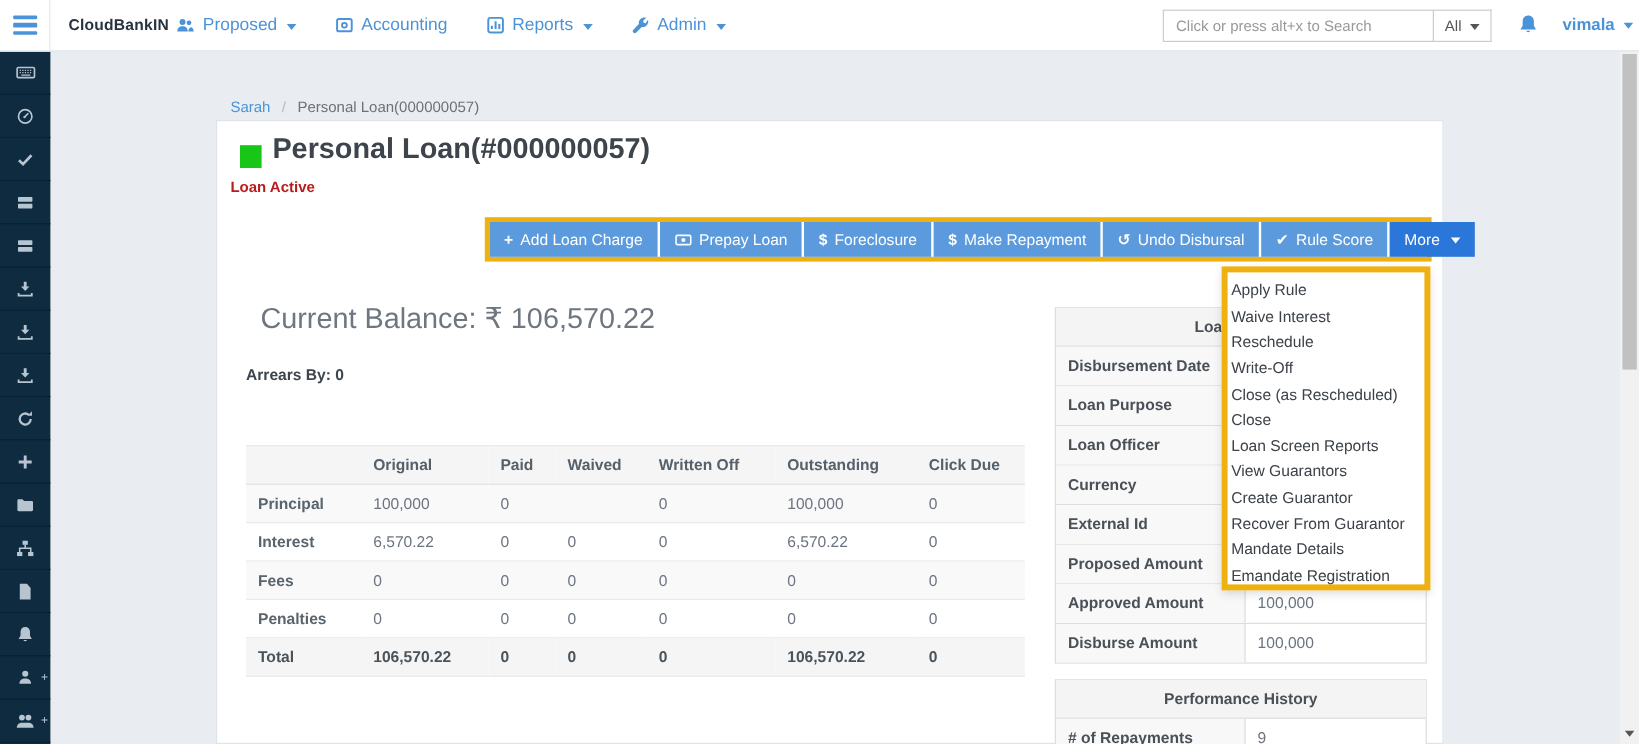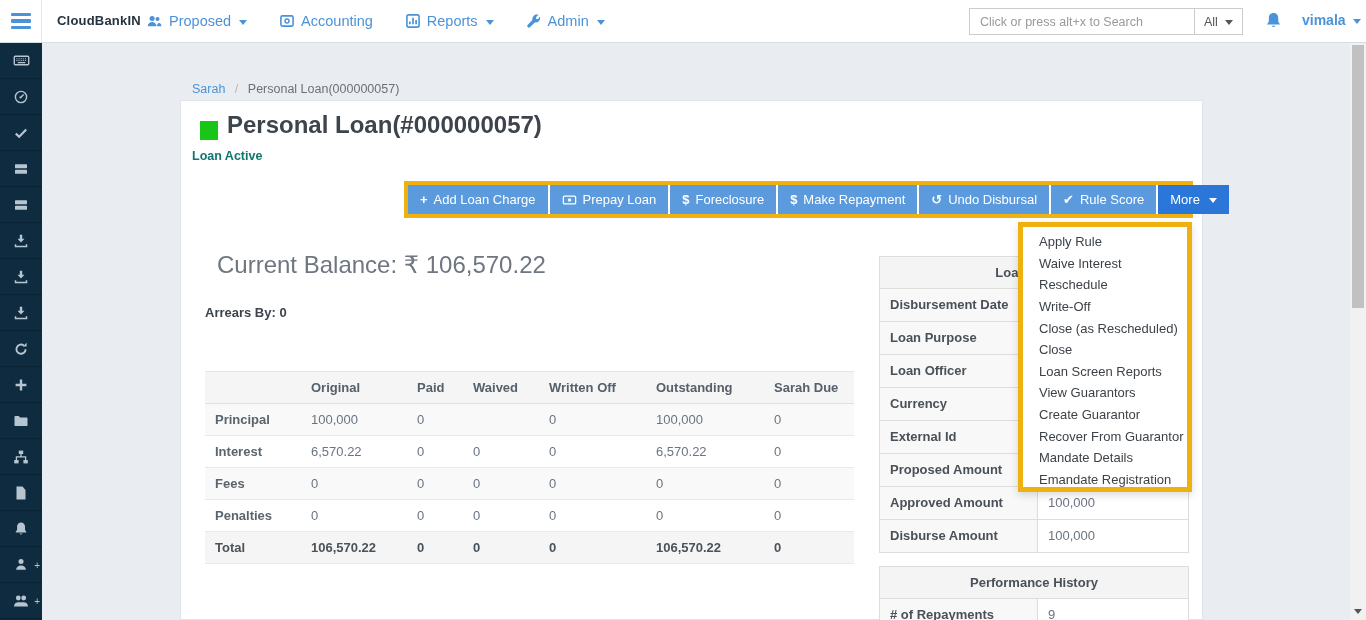--- a/index.html
+++ b/index.html
@@ -39,34 +39,34 @@
   .breadcrumb { position:absolute; left:150px; top:39px; font-size:12.5px; }
   .breadcrumb .bc-link { color:#4b93d8; cursor:pointer; }
   .breadcrumb .bc-sep { color:#b3bac0; margin:0 6px; }
   .breadcrumb .bc-cur { color:#6b7178; }
 
   .card { position:absolute; left:138px; top:57px; width:1023px; height:520px; background:#fff;
           border:1px solid #dfe4e8; }
 
   .status-square { position:absolute; left:19px; top:20px; width:18px; height:19px; background:#17c617; }
   .loan-title { position:absolute; left:46px; top:10px; font-size:24px; font-weight:700; color:#3d444c; }
-  .loan-status { position:absolute; left:11px; top:48px; font-size:12.5px; font-weight:700; color:#0f766e; }
+  .loan-status { position:absolute; left:11px; top:48px; font-size:12.5px; font-weight:700; color:#b91c1c; }
 
   
   .toolbar-hl { position:absolute; left:223px; top:80px; width:789px; height:37px; border:4px solid #efb110;
                 background:#fff; display:flex; gap:2px; padding:0; z-index:5; }
   .tb-btn { height:29px; background:#5a9add; color:#fff; font-size:13px; display:flex; align-items:center;
             gap:6px; padding:0 12px; cursor:pointer; white-space:nowrap; }
   .tb-btn .bicon { font-weight:700; font-size:13px; }
   .tb-btn.more { background:#2a76d9;text-align:center; }
   .tb-btn .caret { border-top-color:#fff; margin-left:3px; }
 
   
   .more-menu { position:absolute; left:1018px; top:222px; width:174px; height:270px; border:5px solid #efb110;
-               background:#fff; z-index:40; padding:4px 0 4px 16px; box-shadow:0 3px 8px rgba(0,0,0,.15); }
+               background:#fff; z-index:40; padding:4px 0 4px 3px; box-shadow:0 3px 8px rgba(0,0,0,.15); }
   .mm-item { height:21.6px; display:flex; align-items:center; font-size:13px; color:#3c4248; cursor:pointer; white-space:nowrap; }
 
   
   .balance-line { position:absolute; left:36px; top:150px; font-size:24px; color:#6e7680; font-weight:400; }
   .arrears-line { position:absolute; left:24px; top:204px; font-size:13px; font-weight:700; color:#3d444c; }
 
   
   .bal-table { position:absolute; left:24px; top:270px; width:649px; border-collapse:collapse; font-size:13px; }
   .bal-table th { background:#f5f5f5; text-align:left; font-weight:600; color:#55606a; padding:8px 10px;
                   border-top:1px solid #e6e6e6; border-bottom:1px solid #e0e0e0; height:30px; }
@@ -339,21 +339,21 @@
           <col style="width:90px">
         </colgroup>
       <thead>
         <tr>
           <th></th>
           <th>Original</th>
           <th>Paid</th>
           <th>Waived</th>
           <th>Written Off</th>
           <th>Outstanding</th>
-          <th>Sarah Due</th>
+          <th>Click Due</th>
         </tr>
       </thead>
       <tbody>
         <tr>
           <td class="rlabel">Principal</td>
           <td>100,000</td>
           <td>0</td>
           <td></td>
           <td>0</td>
           <td>100,000</td>

